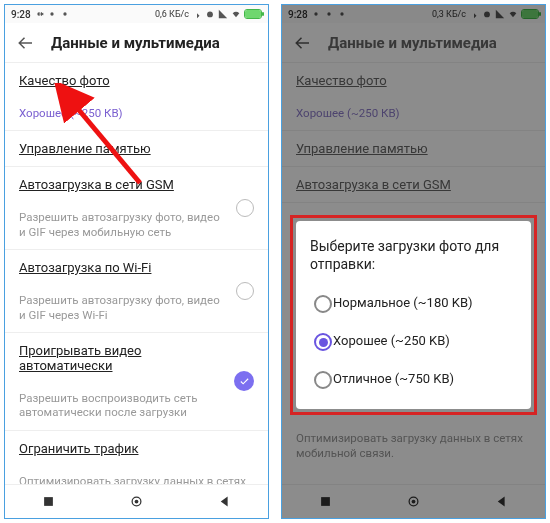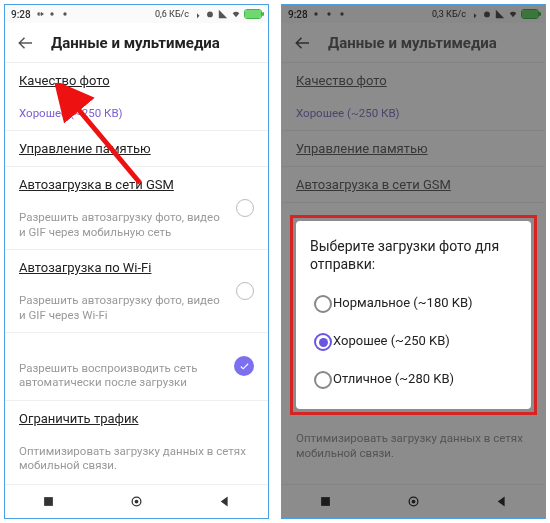--- a/index.html
+++ b/index.html
@@ -190,20 +190,21 @@
     </div>
     <div class="row switch-row">
       <div class="txt">
         <div class="row-title">Автозагрузка по Wi-Fi</div>
         <div class="row-sub">Разрешить автозагрузку фото, видео и GIF через Wi-Fi</div>
       </div>
       <div class="radio-empty"></div>
     </div>
     <div class="row switch-row">
       <div class="txt">
+        <div class="row-title">Проигрывать видео автоматически</div>
         <div class="row-sub">Разрешить воспроизводить сеть автоматически после загрузки</div>
       </div>
       <div class="check-fill">
         <svg viewBox="0 0 24 24">
             <path d="M4 12l5 5L20 6"></path>
           </svg>
       </div>
     </div>
     <div class="row" style="border-bottom:none;">
       <div class="row-title">Ограничить трафик</div>
@@ -312,17 +313,17 @@
       <div class="opt">
         <div class="ring"></div>
         <span class="opt-label">Нормальное (~180 KB)</span>
       </div>
       <div class="opt sel">
         <div class="ring"></div>
         <span class="opt-label">Хорошее (~250 KB)</span>
       </div>
       <div class="opt">
         <div class="ring"></div>
-        <span class="opt-label">Отличное (~280 KB)</span>
+        <span class="opt-label">Отличное (~750 KB)</span>
       </div>
     </div>
   </div>
 </div>
 
 </body></html>

